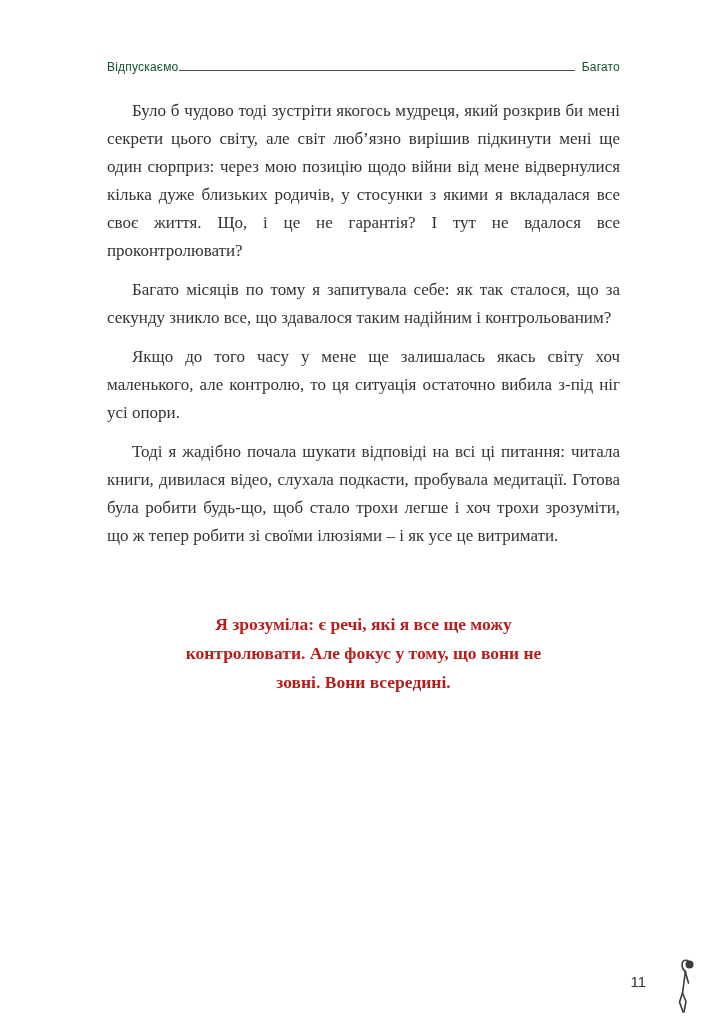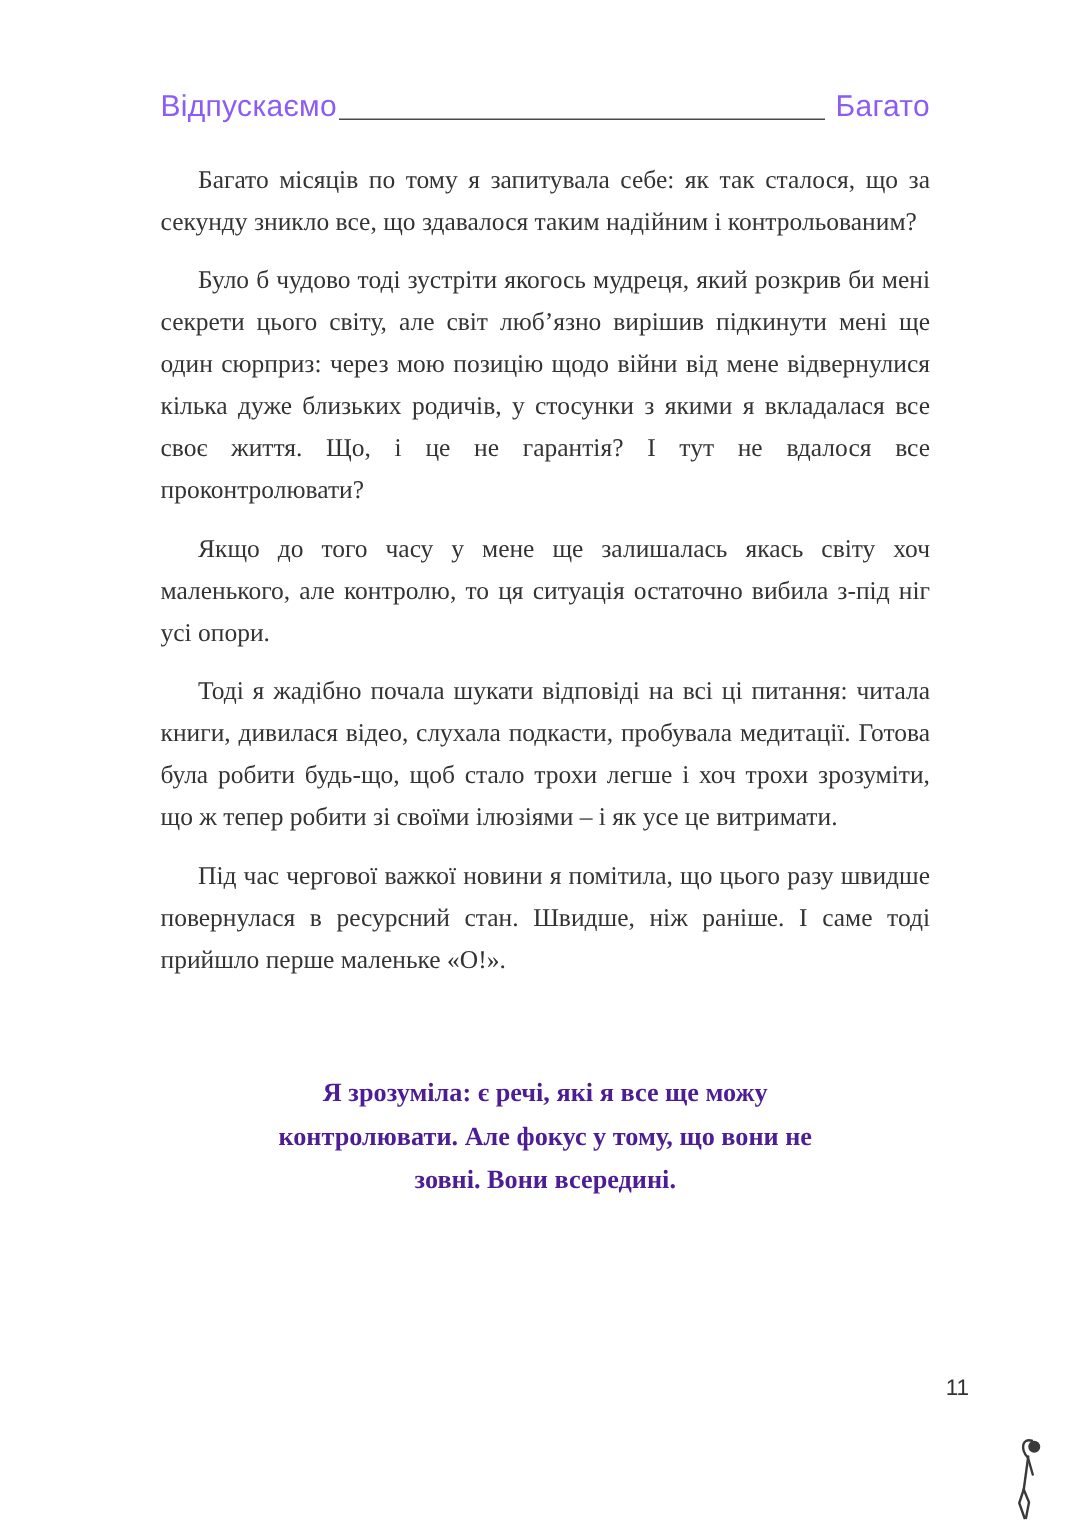--- a/index.html
+++ b/index.html
@@ -16,23 +16,23 @@
     box-sizing: border-box;
     padding: 60px 94px 0 107px;
     font-family: "Liberation Serif", "DejaVu Serif", serif;
     color: #333333;
     overflow: hidden;
   }
   .running-head {
     display: flex;
     align-items: flex-end;
     font-family: "Liberation Sans", "DejaVu Sans", sans-serif;
-    font-size: 20px;
+    font-size: 12px;
     letter-spacing: 0.2px;
-    color: #8b5cf6;
+    color: #14532d;
   }
   .running-head .rule {
     flex: 1;
     border-bottom: 1.2px solid #4a4a4a;
     margin: 0 7px 3px 1px;
   }
   .content {
     margin-top: 23px;
   }
   .content p {
@@ -42,25 +42,25 @@
     text-align: justify;
     text-indent: 25px;
   }
   .quote {
     margin: 60px auto 0 auto;
     width: 392px;
     text-align: center;
     font-weight: bold;
     font-size: 17.5px;
     line-height: 29px;
-    color: #4c1d95;
+    color: #b91c1c;
   }
   .page-number {
     position: absolute;
-    top: 917px;
+    top: 973px;
     right: 68px;
     font-family: "Liberation Sans", "DejaVu Sans", sans-serif;
     font-size: 15px;
     color: #333333;
   }
   .corner-figure {
     position: absolute;
     right: 9px;
     bottom: 10px;
     width: 30px;
@@ -72,25 +72,24 @@
 
 <div class="page">
 
   <div class="running-head">
     <span>Відпускаємо</span>
     <span class="rule"></span>
     <span>Багато</span>
   </div>
 
   <div class="content">
+    <p>Було б чудово тоді зустріти якогось мудреця, який розкрив би мені секрети цього світу, але світ люб’язно вирішив підкинути мені ще один сюрприз: через мою позицію щодо війни від мене відвернулися кілька дуже близьких родичів, у стосунки з якими я вкладалася все своє життя. Що, і це не гарантія? І тут не вдалося все проконтролювати?</p>
     <p>Багато місяців по тому я запитувала себе: як так сталося, що за секунду зникло все, що здавалося таким надійним і контрольованим?</p>
-    <p>Було б чудово тоді зустріти якогось мудреця, який розкрив би мені секрети цього світу, але світ люб’язно вирішив підкинути мені ще один сюрприз: через мою позицію щодо війни від мене відвернулися кілька дуже близьких родичів, у стосунки з якими я вкладалася все своє життя. Що, і це не гарантія? І тут не вдалося все проконтролювати?</p>
     <p>Якщо до того часу у мене ще залишалась якась світу хоч маленького, але контролю, то ця ситуація остаточно вибила з-під ніг усі опори.</p>
     <p>Тоді я жадібно почала шукати відповіді на всі ці питання: читала книги, дивилася відео, слухала подкасти, пробувала медитації. Готова була робити будь-що, щоб стало трохи легше і хоч трохи зрозуміти, що ж тепер робити зі своїми ілюзіями – і як усе це витримати.</p>
-    <p>Під час чергової важкої новини я помітила, що цього разу швидше повернулася в ресурсний стан. Швидше, ніж раніше. І саме тоді прийшло перше маленьке «О!».</p>
   </div>
 
   <div class="quote">Я зрозуміла: є речі, які я все ще можу контролювати. Але фокус у тому, що вони не зовні. Вони всередині.</div>
 
   <div class="page-number">11</div>
 
   <svg class="corner-figure" viewBox="0 0 30 58" xmlns="http://www.w3.org/2000/svg" fill="none" stroke="#3a3a3a" stroke-width="1.6" stroke-linecap="round" stroke-linejoin="round">
     <circle cx="14.5" cy="8.5" r="4" fill="#3a3a3a" stroke="none"></circle>
     <path d="M10,15.5 C5.5,10.5 6,2.5 13,4.5"></path>
     <path d="M10.5,15 L7.5,37"></path>

